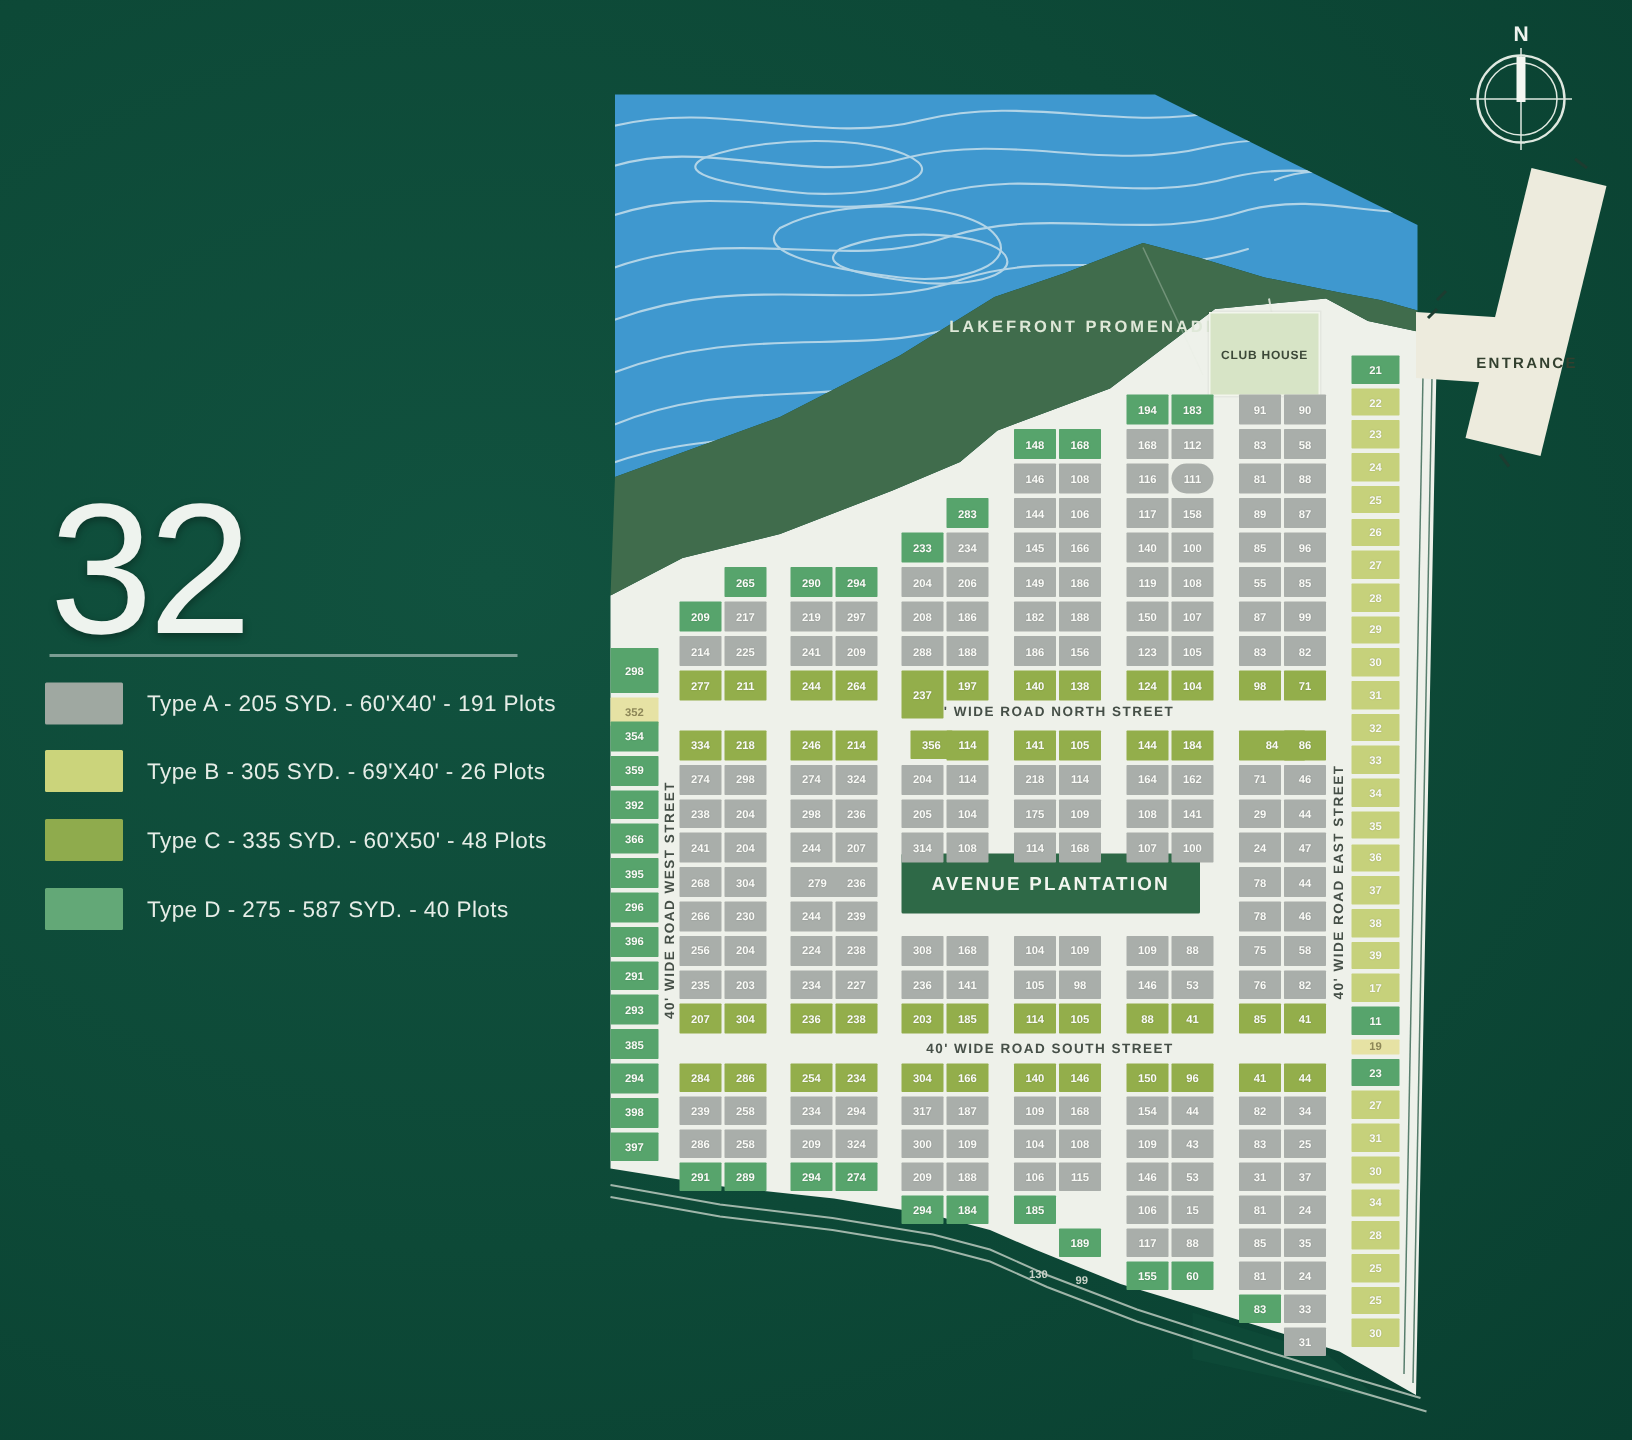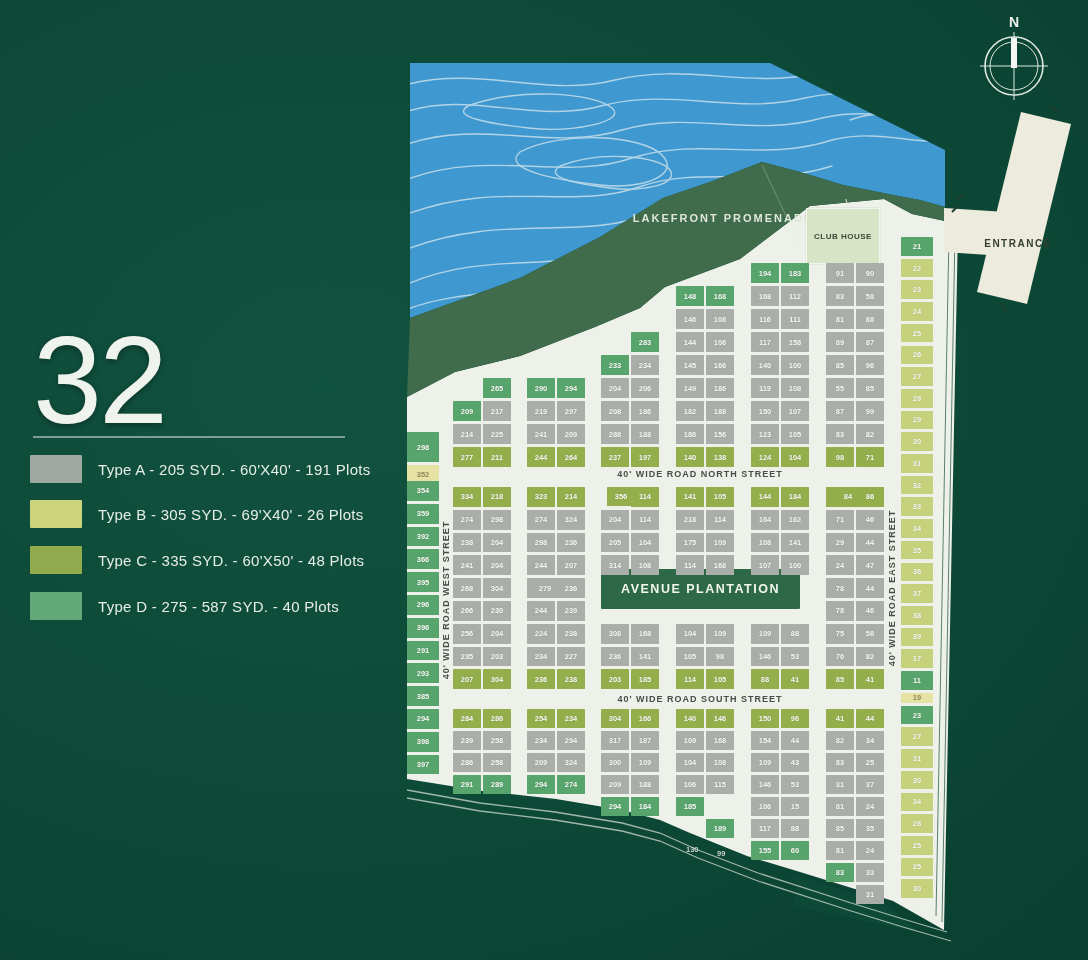--- a/index.html
+++ b/index.html
@@ -160,21 +160,21 @@
     <div class="plot-cell C" style="left: 557px; top: 447px; width: 28px; height: 20px; background: rgb(147, 174, 75);">264</div>
     <div class="plot-cell D" style="left: 631px; top: 332px; width: 28px; height: 20px; background: rgb(87, 164, 108);">283</div>
     <div class="plot-cell D" style="left: 601px; top: 355px; width: 28px; height: 20px; background: rgb(87, 164, 108);">233</div>
     <div class="plot-cell A" style="left: 631px; top: 355px; width: 28px; height: 20px; background: rgb(169, 174, 170);">234</div>
     <div class="plot-cell A" style="left: 601px; top: 378px; width: 28px; height: 20px; background: rgb(169, 174, 170);">204</div>
     <div class="plot-cell A" style="left: 631px; top: 378px; width: 28px; height: 20px; background: rgb(169, 174, 170);">206</div>
     <div class="plot-cell A" style="left: 601px; top: 401px; width: 28px; height: 20px; background: rgb(169, 174, 170);">208</div>
     <div class="plot-cell A" style="left: 631px; top: 401px; width: 28px; height: 20px; background: rgb(169, 174, 170);">186</div>
     <div class="plot-cell A" style="left: 601px; top: 424px; width: 28px; height: 20px; background: rgb(169, 174, 170);">288</div>
     <div class="plot-cell A" style="left: 631px; top: 424px; width: 28px; height: 20px; background: rgb(169, 174, 170);">188</div>
-    <div class="plot-cell C" style="left: 601px; top: 447px; width: 28px; height: 20px; background: rgb(147, 174, 75);">237</div>
+    <div class="plot-cell C" style="left: 601px; top: 447px; width: 28px; height: 32px; background: rgb(147, 174, 75);">237</div>
     <div class="plot-cell C" style="left: 631px; top: 447px; width: 28px; height: 20px; background: rgb(147, 174, 75);">197</div>
     <div class="plot-cell D" style="left: 676px; top: 286px; width: 28px; height: 20px; background: rgb(87, 164, 108);">148</div>
     <div class="plot-cell D" style="left: 706px; top: 286px; width: 28px; height: 20px; background: rgb(87, 164, 108);">168</div>
     <div class="plot-cell A" style="left: 676px; top: 309px; width: 28px; height: 20px; background: rgb(169, 174, 170);">146</div>
     <div class="plot-cell A" style="left: 706px; top: 309px; width: 28px; height: 20px; background: rgb(169, 174, 170);">108</div>
     <div class="plot-cell A" style="left: 676px; top: 332px; width: 28px; height: 20px; background: rgb(169, 174, 170);">144</div>
     <div class="plot-cell A" style="left: 706px; top: 332px; width: 28px; height: 20px; background: rgb(169, 174, 170);">106</div>
     <div class="plot-cell A" style="left: 676px; top: 355px; width: 28px; height: 20px; background: rgb(169, 174, 170);">145</div>
     <div class="plot-cell A" style="left: 706px; top: 355px; width: 28px; height: 20px; background: rgb(169, 174, 170);">166</div>
     <div class="plot-cell A" style="left: 676px; top: 378px; width: 28px; height: 20px; background: rgb(169, 174, 170);">149</div>
@@ -183,21 +183,21 @@
     <div class="plot-cell A" style="left: 706px; top: 401px; width: 28px; height: 20px; background: rgb(169, 174, 170);">188</div>
     <div class="plot-cell A" style="left: 676px; top: 424px; width: 28px; height: 20px; background: rgb(169, 174, 170);">186</div>
     <div class="plot-cell A" style="left: 706px; top: 424px; width: 28px; height: 20px; background: rgb(169, 174, 170);">156</div>
     <div class="plot-cell C" style="left: 676px; top: 447px; width: 28px; height: 20px; background: rgb(147, 174, 75);">140</div>
     <div class="plot-cell C" style="left: 706px; top: 447px; width: 28px; height: 20px; background: rgb(147, 174, 75);">138</div>
     <div class="plot-cell D" style="left: 751px; top: 263px; width: 28px; height: 20px; background: rgb(87, 164, 108);">194</div>
     <div class="plot-cell D" style="left: 781px; top: 263px; width: 28px; height: 20px; background: rgb(87, 164, 108);">183</div>
     <div class="plot-cell A" style="left: 751px; top: 286px; width: 28px; height: 20px; background: rgb(169, 174, 170);">168</div>
     <div class="plot-cell A" style="left: 781px; top: 286px; width: 28px; height: 20px; background: rgb(169, 174, 170);">112</div>
     <div class="plot-cell A" style="left: 751px; top: 309px; width: 28px; height: 20px; background: rgb(169, 174, 170);">116</div>
-    <div class="plot-cell A" style="left: 781px; top: 309px; width: 28px; height: 20px; background: rgb(169, 174, 170);">111</div>
+    <div class="plot-cell A" style="left: 781px; top: 309px; width: 28px; height: 20px; background: rgb(169, 174, 170); border-radius: 10px;">111</div>
     <div class="plot-cell A" style="left: 751px; top: 332px; width: 28px; height: 20px; background: rgb(169, 174, 170);">117</div>
     <div class="plot-cell A" style="left: 781px; top: 332px; width: 28px; height: 20px; background: rgb(169, 174, 170);">158</div>
     <div class="plot-cell A" style="left: 751px; top: 355px; width: 28px; height: 20px; background: rgb(169, 174, 170);">140</div>
     <div class="plot-cell A" style="left: 781px; top: 355px; width: 28px; height: 20px; background: rgb(169, 174, 170);">100</div>
     <div class="plot-cell A" style="left: 751px; top: 378px; width: 28px; height: 20px; background: rgb(169, 174, 170);">119</div>
     <div class="plot-cell A" style="left: 781px; top: 378px; width: 28px; height: 20px; background: rgb(169, 174, 170);">108</div>
     <div class="plot-cell A" style="left: 751px; top: 401px; width: 28px; height: 20px; background: rgb(169, 174, 170);">150</div>
     <div class="plot-cell A" style="left: 781px; top: 401px; width: 28px; height: 20px; background: rgb(169, 174, 170);">107</div>
     <div class="plot-cell A" style="left: 751px; top: 424px; width: 28px; height: 20px; background: rgb(169, 174, 170);">123</div>
     <div class="plot-cell A" style="left: 781px; top: 424px; width: 28px; height: 20px; background: rgb(169, 174, 170);">105</div>
@@ -232,21 +232,21 @@
     <div class="plot-cell A" style="left: 453px; top: 578.2px; width: 28px; height: 19.8px; background: rgb(169, 174, 170);">268</div>
     <div class="plot-cell A" style="left: 483px; top: 578.2px; width: 28px; height: 19.8px; background: rgb(169, 174, 170);">304</div>
     <div class="plot-cell A" style="left: 453px; top: 601px; width: 28px; height: 19.8px; background: rgb(169, 174, 170);">266</div>
     <div class="plot-cell A" style="left: 483px; top: 601px; width: 28px; height: 19.8px; background: rgb(169, 174, 170);">230</div>
     <div class="plot-cell A" style="left: 453px; top: 623.8px; width: 28px; height: 19.8px; background: rgb(169, 174, 170);">256</div>
     <div class="plot-cell A" style="left: 483px; top: 623.8px; width: 28px; height: 19.8px; background: rgb(169, 174, 170);">204</div>
     <div class="plot-cell A" style="left: 453px; top: 646.6px; width: 28px; height: 19.8px; background: rgb(169, 174, 170);">235</div>
     <div class="plot-cell A" style="left: 483px; top: 646.6px; width: 28px; height: 19.8px; background: rgb(169, 174, 170);">203</div>
     <div class="plot-cell C" style="left: 453px; top: 669.4px; width: 28px; height: 19.8px; background: rgb(147, 174, 75);">207</div>
     <div class="plot-cell C" style="left: 483px; top: 669.4px; width: 28px; height: 19.8px; background: rgb(147, 174, 75);">304</div>
-    <div class="plot-cell C" style="left: 527px; top: 487px; width: 28px; height: 19.8px; background: rgb(147, 174, 75);">323</div>
+    <div class="plot-cell C" style="left: 527px; top: 487px; width: 28px; height: 19.8px; background: rgb(147, 174, 75);">246</div>
     <div class="plot-cell C" style="left: 557px; top: 487px; width: 28px; height: 19.8px; background: rgb(147, 174, 75);">214</div>
     <div class="plot-cell A" style="left: 527px; top: 509.8px; width: 28px; height: 19.8px; background: rgb(169, 174, 170);">274</div>
     <div class="plot-cell A" style="left: 557px; top: 509.8px; width: 28px; height: 19.8px; background: rgb(169, 174, 170);">324</div>
     <div class="plot-cell A" style="left: 527px; top: 532.6px; width: 28px; height: 19.8px; background: rgb(169, 174, 170);">298</div>
     <div class="plot-cell A" style="left: 557px; top: 532.6px; width: 28px; height: 19.8px; background: rgb(169, 174, 170);">236</div>
     <div class="plot-cell A" style="left: 527px; top: 555.4px; width: 28px; height: 19.8px; background: rgb(169, 174, 170);">244</div>
     <div class="plot-cell A" style="left: 557px; top: 555.4px; width: 28px; height: 19.8px; background: rgb(169, 174, 170);">207</div>
     <div class="plot-cell A" style="left: 527px; top: 578.2px; width: 36px; height: 19.8px; background: rgb(169, 174, 170);">279</div>
     <div class="plot-cell A" style="left: 557px; top: 578.2px; width: 28px; height: 19.8px; background: rgb(169, 174, 170);">236</div>
     <div class="plot-cell A" style="left: 527px; top: 601px; width: 28px; height: 19.8px; background: rgb(169, 174, 170);">244</div>

